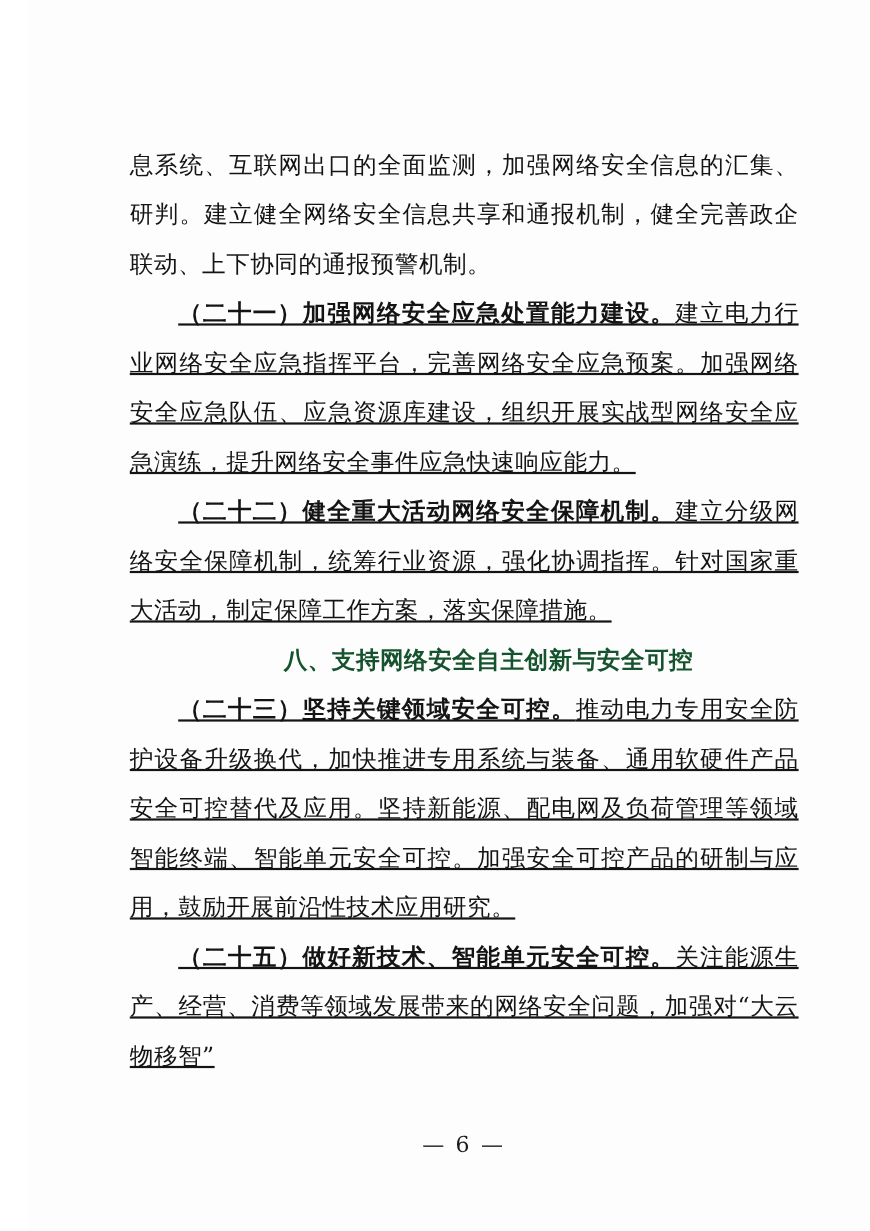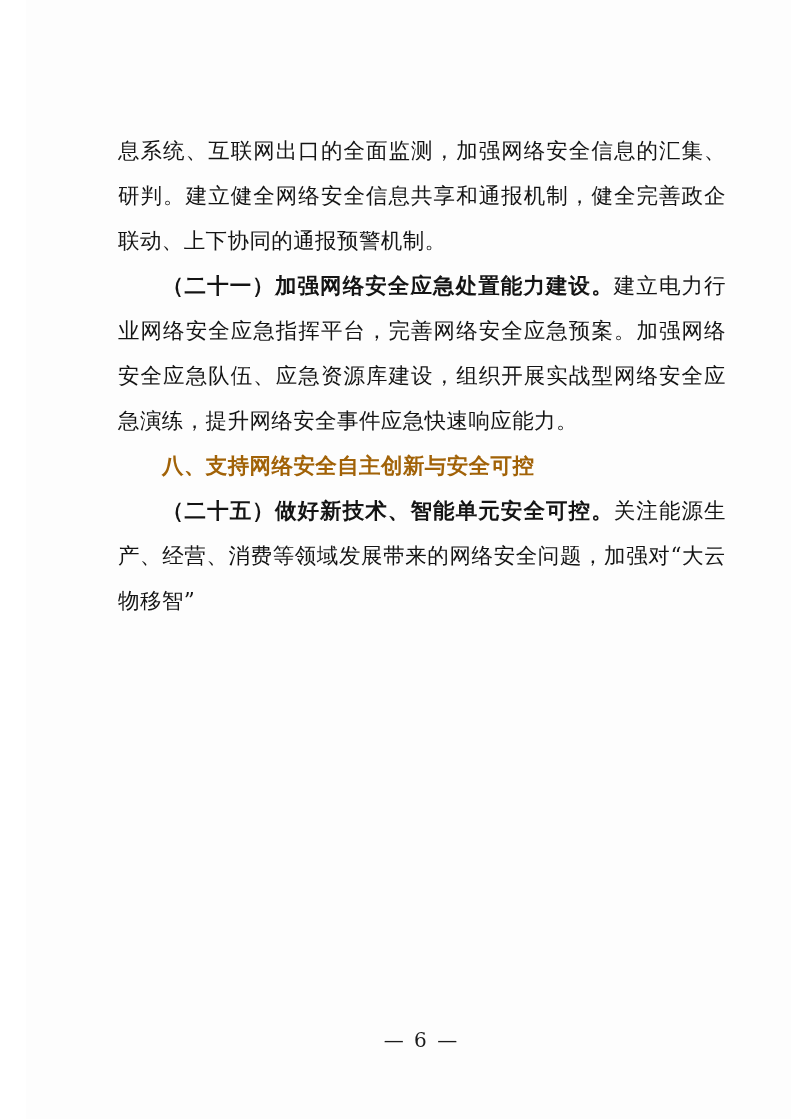--- a/index.html
+++ b/index.html
@@ -35,29 +35,31 @@
     line-height: 45px;
     letter-spacing: 0.4px;
     text-align: justify;
     text-justify: inter-ideograph;
     margin: 0 0 0 0;
     color: #141414;
     font-weight: 500;
   }
   .para.indent {
     text-indent: 44px;
+    text-decoration: underline;
   }
   .heading {
     font-size: 21.5px;
     line-height: 45px;
     letter-spacing: 0.4px;
     font-weight: 700;
     text-indent: 44px;
     margin: 0;
-    color: #a16207;
+    color: #14532d;
+    text-align: center;
   }
   .bold-lead {
     font-weight: 700;
   }
   .footer {
     position: absolute;
     left: 0;
     top: 1028px;
     width: 791px;
     text-align: center;
@@ -75,23 +77,29 @@
   <div class="content">
 
     <p class="para">
       <span>息系统、互联网出口的全面监测，加强网络安全信息的汇集、研判。建立健全网络安全信息共享和通报机制，健全完善政企联动、上下协同的通报预警机制。</span>
     </p>
 
     <p class="para indent">
       <span class="bold-lead">（二十一）加强网络安全应急处置能力建设。</span><span>建立电力行业网络安全应急指挥平台，完善网络安全应急预案。加强网络安全应急队伍、应急资源库建设，组织开展实战型网络安全应急演练，提升网络安全事件应急快速响应能力。</span>
     </p>
 
+    <p class="para indent">
+      <span class="bold-lead">（二十二）健全重大活动网络安全保障机制。</span><span>建立分级网络安全保障机制，统筹行业资源，强化协调指挥。针对国家重大活动，制定保障工作方案，落实保障措施。</span>
+    </p>
 
     <p class="heading">八、支持网络安全自主创新与安全可控</p>
 
+    <p class="para indent">
+      <span class="bold-lead">（二十三）坚持关键领域安全可控。</span><span>推动电力专用安全防护设备升级换代，加快推进专用系统与装备、通用软硬件产品安全可控替代及应用。坚持新能源、配电网及负荷管理等领域智能终端、智能单元安全可控。加强安全可控产品的研制与应用，鼓励开展前沿性技术应用研究。</span>
+    </p>
 
 
     <p class="para indent">
       <span class="bold-lead">（二十五）做好新技术、智能单元安全可控。</span><span>关注能源生产、经营、消费等领域发展带来的网络安全问题，加强对“大云物移智”</span>
     </p>
 
   </div>
 
   <div class="footer">— 6 —</div>
 

